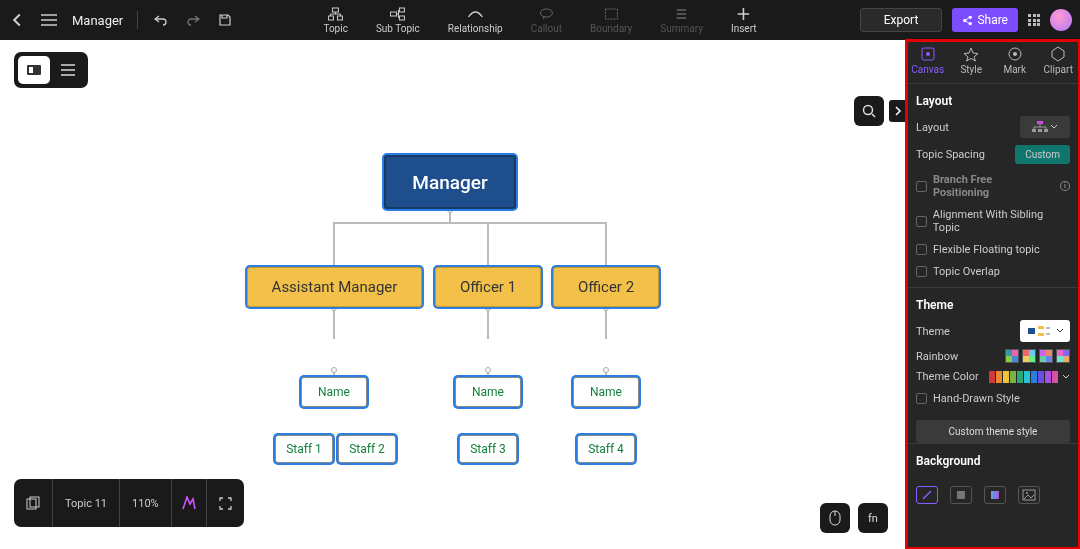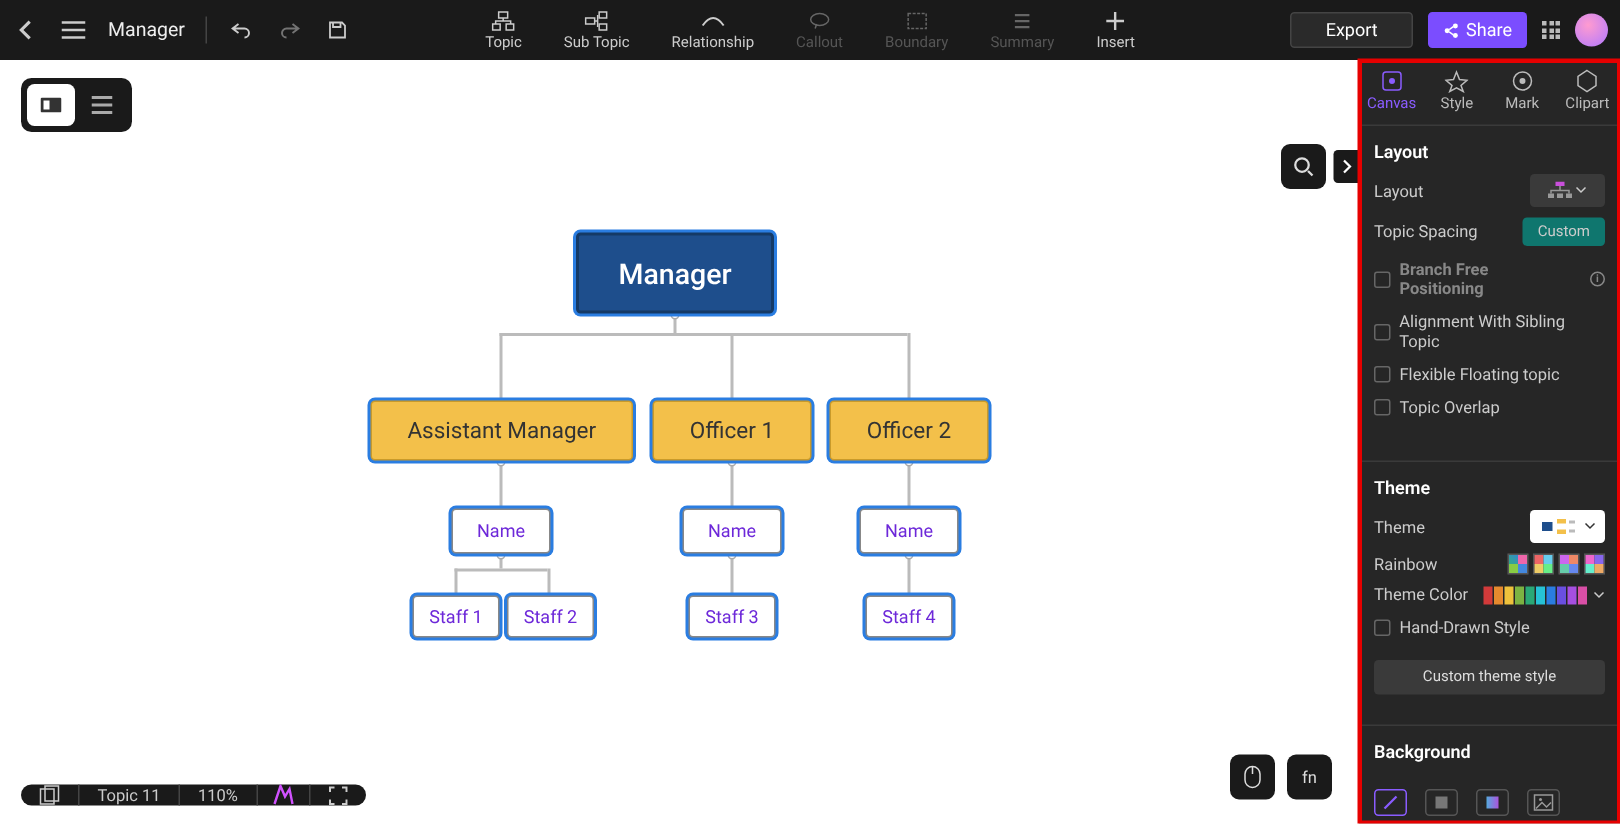--- a/index.html
+++ b/index.html
@@ -31,36 +31,36 @@
   .search-btn { position: absolute; top: 56px; right: 22px; width: 30px; height: 30px; background: #1a1a1a; border-radius: 6px; display:flex;align-items:center;justify-content:center; cursor:pointer;}
   
   .chart { position: absolute; top: 115px; left: 50%; transform: translateX(-50%); width: 540px; }
   .node { position: absolute; border-radius: 3px; display:flex;align-items:center;justify-content:center; white-space: nowrap; }
   .sel { box-shadow: 0 0 0 2px #2a7de1; }
   .root { background: #1e4e8c; color: #fff; border: 2px solid #153a66; font-size: 19px; font-weight: 500; left: 201px; top: 0; width: 132px; height: 54px; }
   .l1 { background: #f3c04a; color: #333; border: 1px solid #c99a2a; font-size: 15px; top: 112px; height: 40px; }
   .am { left: 64px; width: 175px; }
   .o1 { left: 252px; width: 106px; }
   .o2 { left: 370px; width: 106px; }
-  .l2 { background: #fff; border: 1px solid #888; font-size: 12px; color:#6d28d9; height: 30px; }
+  .l2 { background: #fff; border: 1px solid #888; font-size: 12px; color:#15803d; height: 30px; margin-top: 38px; }
   .nm { top: 184px; width: 66px; }
   .lf { top: 242px; width: 58px; height: 28px; }
   .conn { position:absolute; border: 1px solid #bbb; }
   .port { position:absolute; width:6px;height:6px;border:1px solid #aaa;background:#fff;border-radius:50%; }
 
-  .statusbar { position: absolute; bottom: 12px; left: 14px; height: 14px; background: #1a1a1a; border-radius: 7px; display: flex; align-items: flex-start; color:#ccc; font-size: 11px; }
+  .statusbar { position: absolute; bottom: 22px; left: 14px; height: 48px; background: #1a1a1a; border-radius: 7px; display: flex; align-items: flex-start; color:#ccc; font-size: 11px; }
   .sb-cell { padding: 0 12px; border-right: 1px solid #444; height: 100%; display:flex;align-items:center; gap:6px;}
   .sb-cell:last-child { border-right:none; }
   .fab { position:absolute; bottom: 16px; width: 30px; height: 30px; background:#1a1a1a; border-radius:6px; display:flex;align-items:center;justify-content:center; cursor:pointer; }
 
   .panel { position: absolute; top: 40px; right: 0; width: 174px; bottom: 0; background: #262626; color: #ddd; font-size: 11px; outline: 3px solid #e60000; outline-offset: -2px; overflow: hidden; }
   .p-tabs { display: flex; justify-content: space-around; padding: 6px 0 8px; border-bottom: 1px solid #3a3a3a; }
   .p-tab { display:flex; flex-direction:column; align-items:center; gap:2px; font-size:10px; color:#bbb; cursor:pointer; width: 25%; }
   .p-tab.active { color: #8a5cff; }
-  .p-section { padding: 10px 10px 20px; border-bottom: 1px solid #3a3a3a; }
+  .p-section { padding: 10px 10px 0; border-bottom: 1px solid #3a3a3a; }
   .p-h { font-size: 12px; font-weight: 600; margin-bottom: 8px; color:#fff; }
   .p-row { display:flex; align-items:center; justify-content:space-between; margin: 7px 0; font-size: 11px; color:#ccc; }
   .chip { background:#0f766e; border-radius:3px; padding: 4px 10px; font-size:10px; cursor:pointer; }
   .mini { background:#3a3a3a; border-radius:3px; height:22px; width:50px; display:flex;align-items:center;justify-content:center; cursor:pointer; gap:2px;}
   .chk-row { display:flex; align-items:center; gap:6px; margin: 9px 0; color:#ccc; font-size: 11px; }
   .chk { width: 11px; height:11px; border:1px solid #666; border-radius:2px; }
   .dim-t { color:#888;font-weight:bold; }
   .rainbow-swatches { display:flex; gap:3px; }
   .rsw { width: 14px; height: 14px; background:#333; border:1px solid #555; cursor:pointer; display:grid; grid-template:repeat(2,1fr)/repeat(2,1fr);}
   .rsw span{background:linear-gradient(45deg,#3a8,#38c);}

